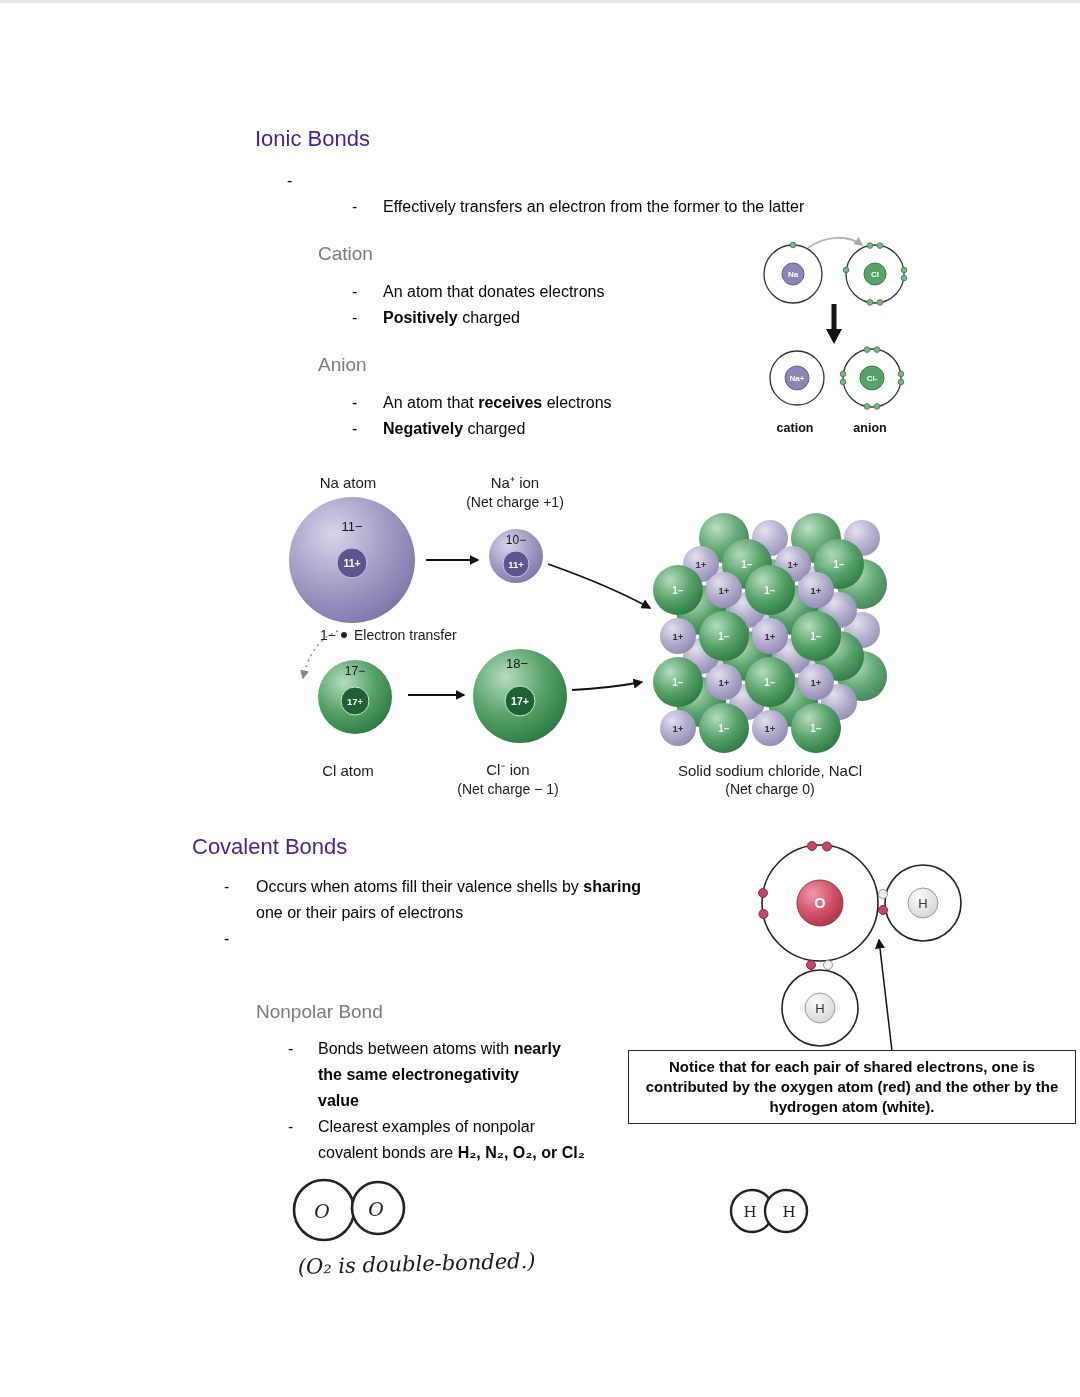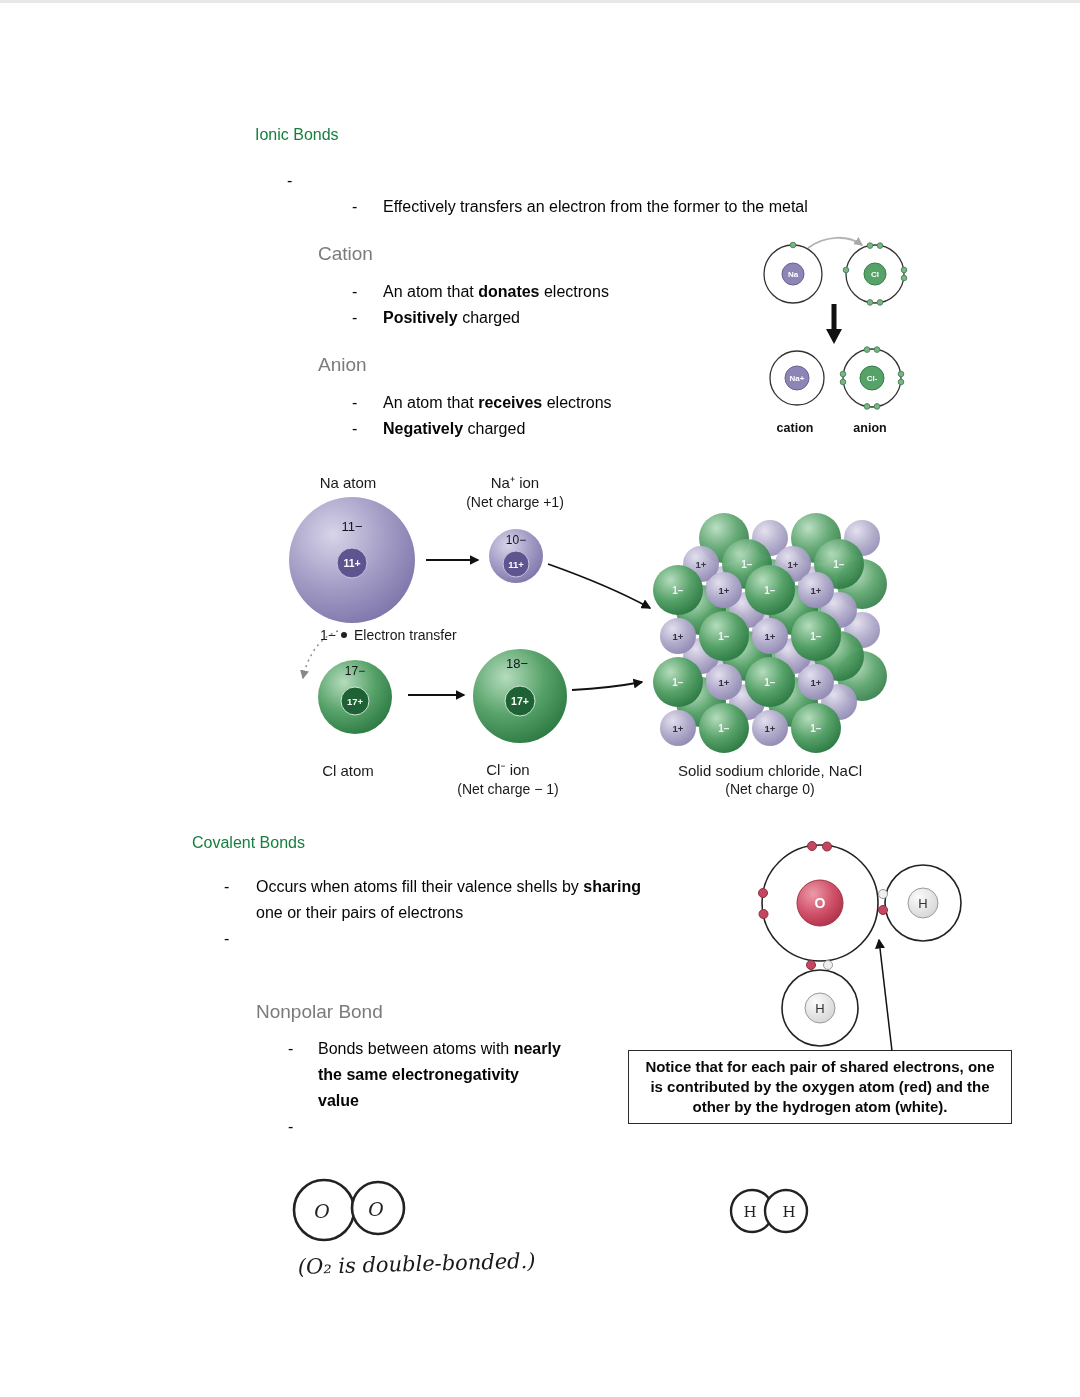--- a/index.html
+++ b/index.html
@@ -2,21 +2,21 @@
 <html><head>
 <meta charset="utf-8">
 <style>
   * { margin:0; padding:0; box-sizing:border-box; }
   html,body { background:#ffffff; }
   body {
     width:1080px; height:1397px; position:relative; overflow:hidden;
     font-family:"Liberation Sans", sans-serif; color:#060606;
   }
   .abs { position:absolute; }
-  .h1 { font-size:16px; font-weight:400; color:#15803d; }
+  .h1 { font-size:22px; font-weight:400; color:#4c1d95; }
   .h2 { font-size:19px; font-weight:400; color:#7b7b7b; }
   .list { position:absolute; }
   .li { position:relative; font-size:16px; line-height:26px; padding-left:33px; color:#060606; }
   .li .marker { position:absolute; left:2px; top:0; }
   .callout {
     border:1.5px solid #2b2b2b; background:#fff;
     font-weight:700; font-size:15px; line-height:20px; text-align:center;
     padding:6px 12px; color:#0a0a0a;
   }
   svg text { font-family:"Liberation Sans", sans-serif; }
@@ -45,29 +45,29 @@
 <div class="abs h1" style="left:255px;top:126px">Ionic Bonds</div>
 
 <div class="list" style="left:285px;top:168px;width:560px">
   <div class="li">
     <span class="marker">-</span>
   </div>
 </div>
 <div class="list" style="left:350px;top:194px;width:560px">
   <div class="li">
     <span class="marker">-</span>
-    <span><span>Effectively transfers an electron from the former to the metal</span></span>
+    <span><span>Effectively transfers an electron from the former to the latter</span></span>
   </div>
 </div>
 
 <div class="abs h2" style="left:318px;top:243px">Cation</div>
 <div class="list" style="left:350px;top:279px;width:420px">
   <div class="li">
     <span class="marker">-</span>
-    <span><span>An atom that </span><span style="font-weight: 700; text-align: center;">donates</span><span> electrons</span></span>
+    <span><span>An atom that </span><span style="font-weight: 400; text-align: center;">donates</span><span> electrons</span></span>
   </div>
   <div class="li">
     <span class="marker">-</span>
     <span><span style="font-weight: 700; text-align: right;">Positively</span><span> charged</span></span>
   </div>
 </div>
 
 <div class="abs h2" style="left:318px;top:354px">Anion</div>
 <div class="list" style="left:350px;top:390px;width:420px">
   <div class="li">
@@ -291,24 +291,25 @@
 
 <div class="abs h2" style="left:256px;top:1001px">Nonpolar Bond</div>
 
 <div class="list" style="left:286px;top:1036px;width:360px">
   <div class="li" style="padding-left:32px">
     <span class="marker">-</span>
     <span><span>Bonds between atoms with </span><span style="font-weight: 700;">nearly</span><br><span style="font-weight: 700; margin-top: 42px;">the same electronegativity</span><br><span style="font-weight: 700;">value</span></span>
   </div>
   <div class="li" style="padding-left:32px">
     <span class="marker">-</span>
-  </div>
-</div>
-
-<div class="abs callout" style="left:628px;top:1050px;width:384px">Notice that for each pair of shared electrons, one is contributed by the oxygen atom (red) and the other by the hydrogen atom (white).</div>
+    <span><span>Clearest examples of nonpolar</span><br><span>covalent bonds are </span><span style="font-weight: 700;">H₂, N₂, O₂, or Cl₂</span></span>
+  </div>
+</div>
+
+<div class="abs callout" style="left:628px;top:1050px;width:448px">Notice that for each pair of shared electrons, one is contributed by the oxygen atom (red) and the other by the hydrogen atom (white).</div>
 
 <svg class="abs" style="left:680px;top:830px" width="310" height="235" viewBox="0 0 310 235">
   <defs>
     <radialGradient id="gR" cx="35%" cy="30%" r="75%">
       <stop offset="0%" stop-color="#ec9aa8"></stop>
         <stop offset="60%" stop-color="#cf5068"></stop>
         <stop offset="100%" stop-color="#b03349"></stop>
     </radialGradient>
     <radialGradient id="gH" cx="35%" cy="30%" r="75%">
       <stop offset="0%" stop-color="#fbfbfb"></stop>

